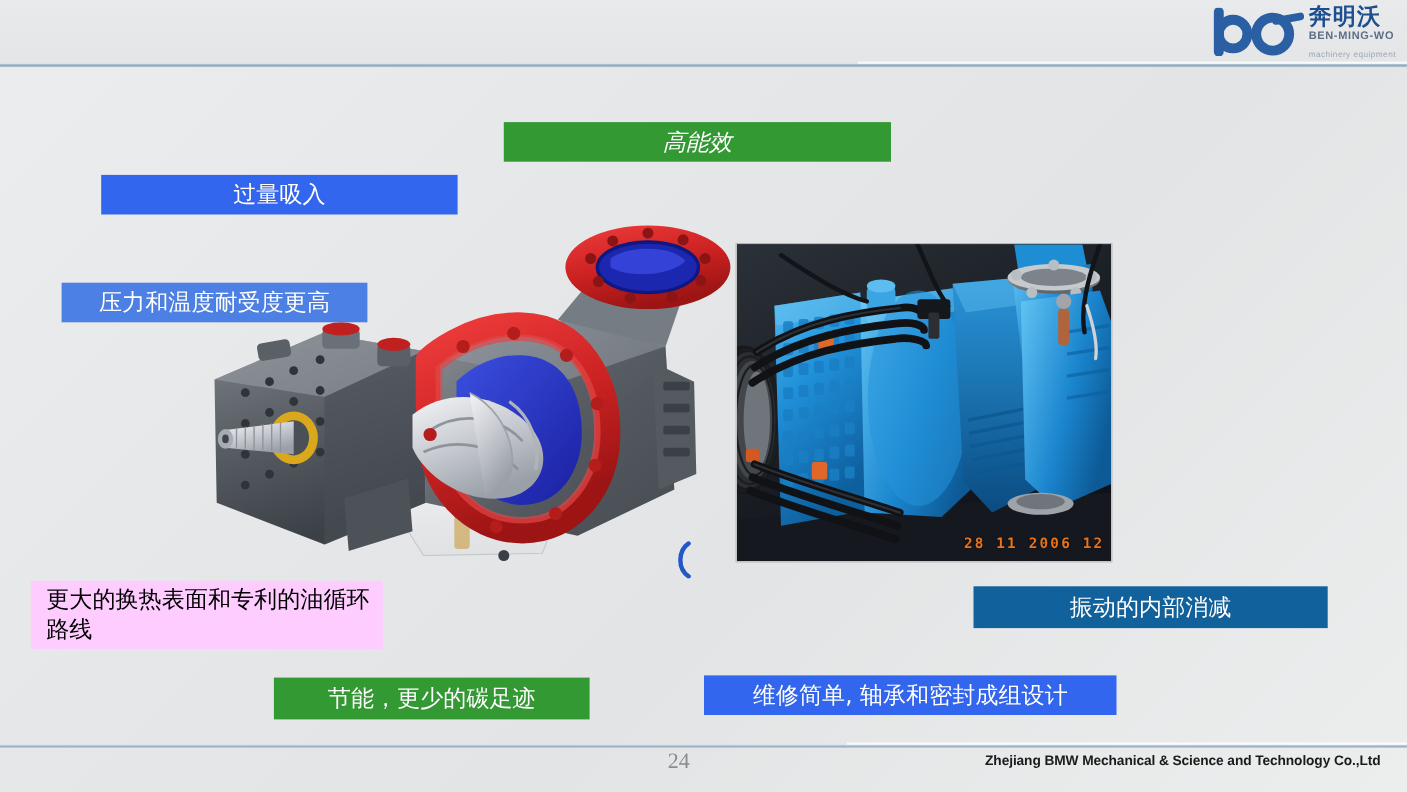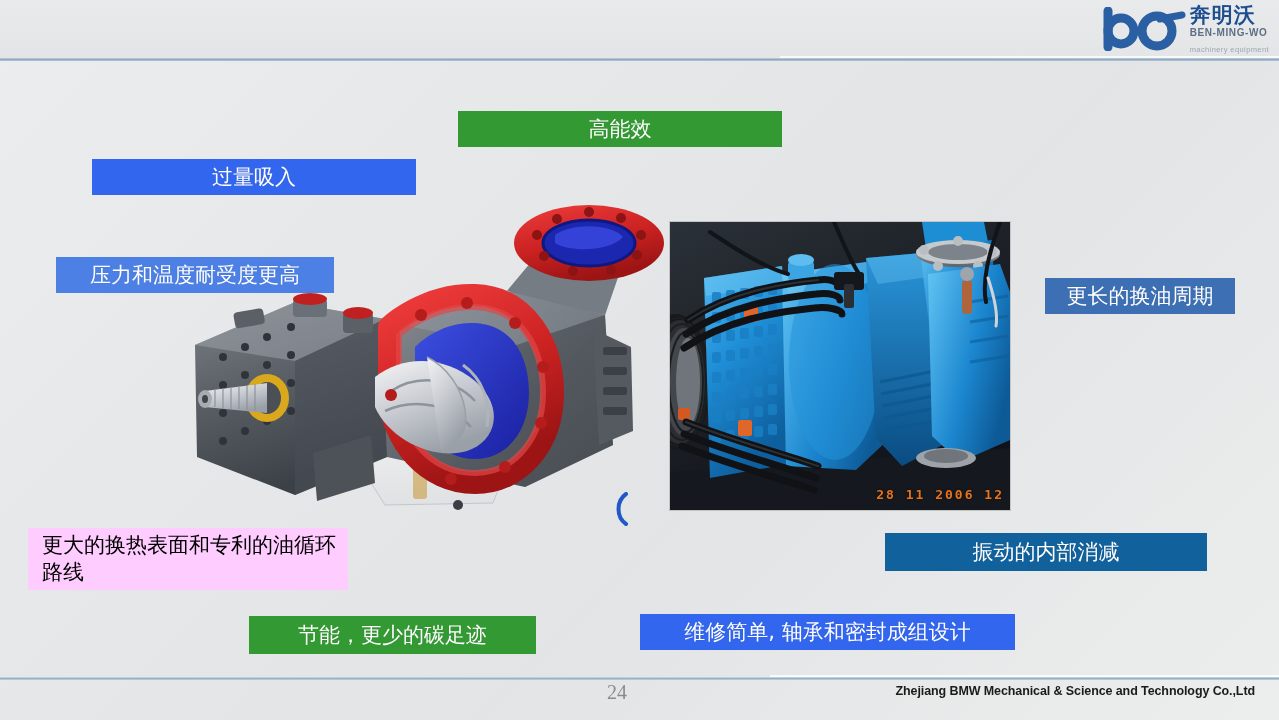--- a/index.html
+++ b/index.html
@@ -430,36 +430,33 @@
         <rect x="292" y="58" width="10" height="34" rx="4" fill="#b0643c"></rect>
         <circle cx="297" cy="52" r="7" fill="#9fa5ab"></circle>
 
         <ellipse cx="276" cy="236" rx="30" ry="10" fill="#9da3a9"></ellipse>
         <ellipse cx="276" cy="234" rx="22" ry="7" fill="#6f757b"></ellipse>
       </svg>
     </div>
     <div class="stamp">28 11 2006 12</div>
   </div>
 
-  <div class="box center" style="left:458px;top:111px;width:324px;height:36px;background:#339933;color:#ffffff;">
+  <div class="box center" style="left:458px;top:111px;width:352px;height:36px;background:#339933;color:#ffffff;font-style:italic;">
     <span>高能效</span>
   </div>
 
   <div class="box center" style="left:92px;top:159px;width:324px;height:36px;background:#3366ee;color:#ffffff;">
     <span>过量吸入</span>
   </div>
 
 
   <div class="box center" style="left:56px;top:257px;width:278px;height:36px;background:#4d80e4;color:#ffffff;">
     <span>压力和温度耐受度更高</span>
   </div>
 
-  <div class="box center" style="left:1045px;top:278px;width:190px;height:36px;background:#3d6fb4;color:#ffffff;">
-    <span>更长的换油周期</span>
-  </div>
 
   <div class="box left" style="left:28px;top:528px;width:320px;height:62px;background:#ffccff;color:#000000;
               text-shadow:none;padding-left:14px;line-height:1.3;">
     <span>更大的换热表面和专利的油循环路线</span>
   </div>
 
   <div class="box center" style="left:873px;top:533px;width:322px;height:38px;background:#11619c;color:#ffffff;margin-left:12px;">
     <span>振动的内部消减</span>
   </div>
 

